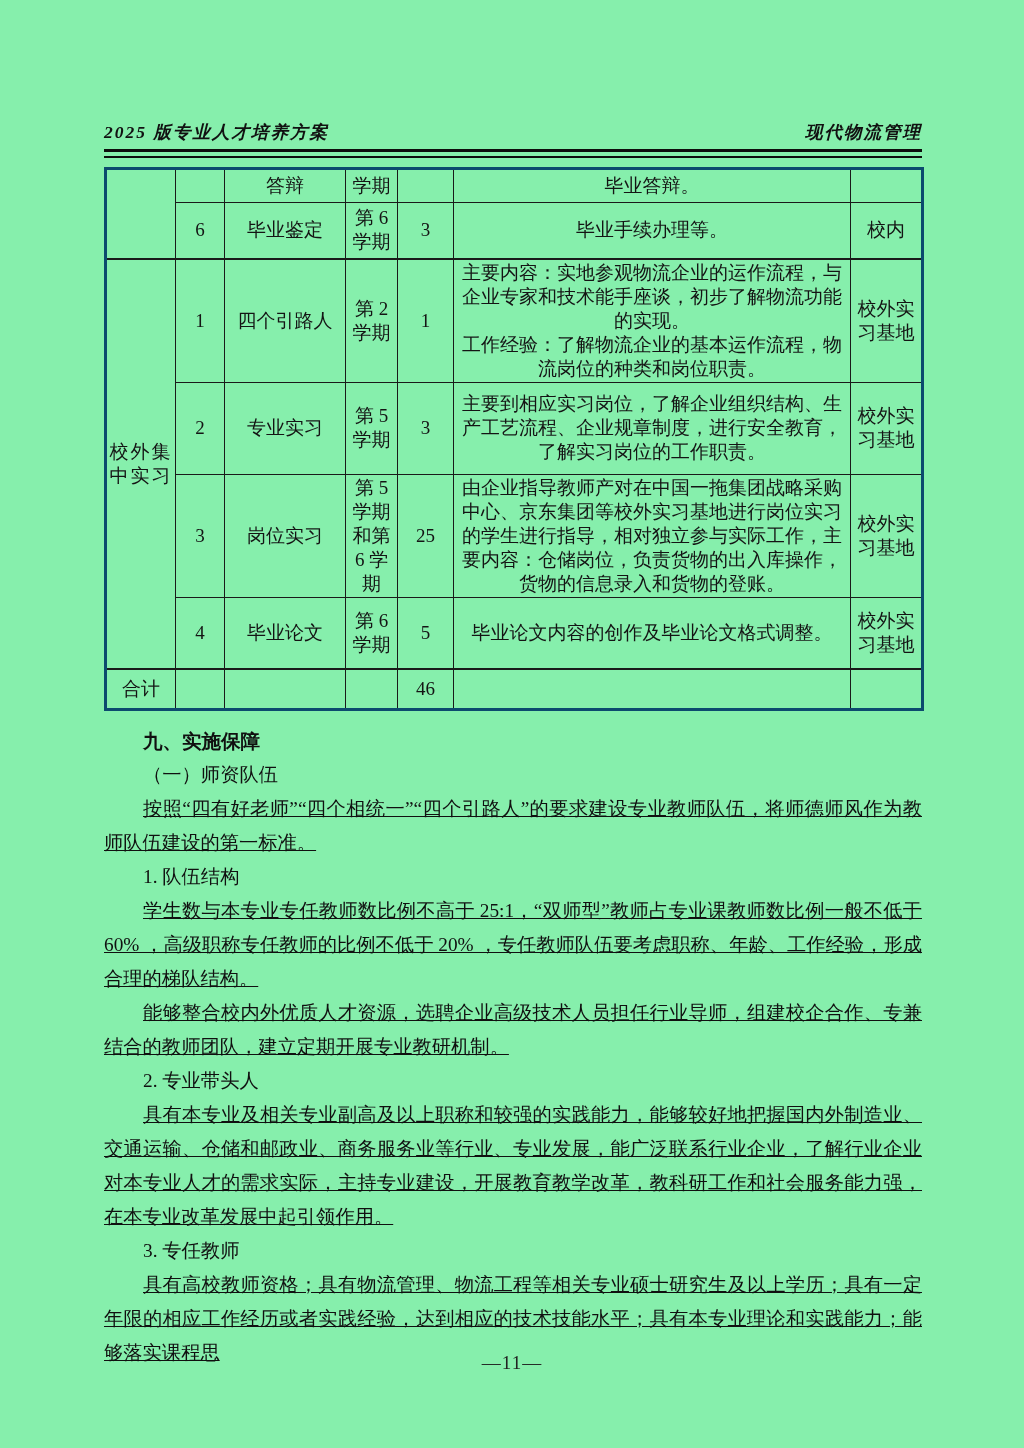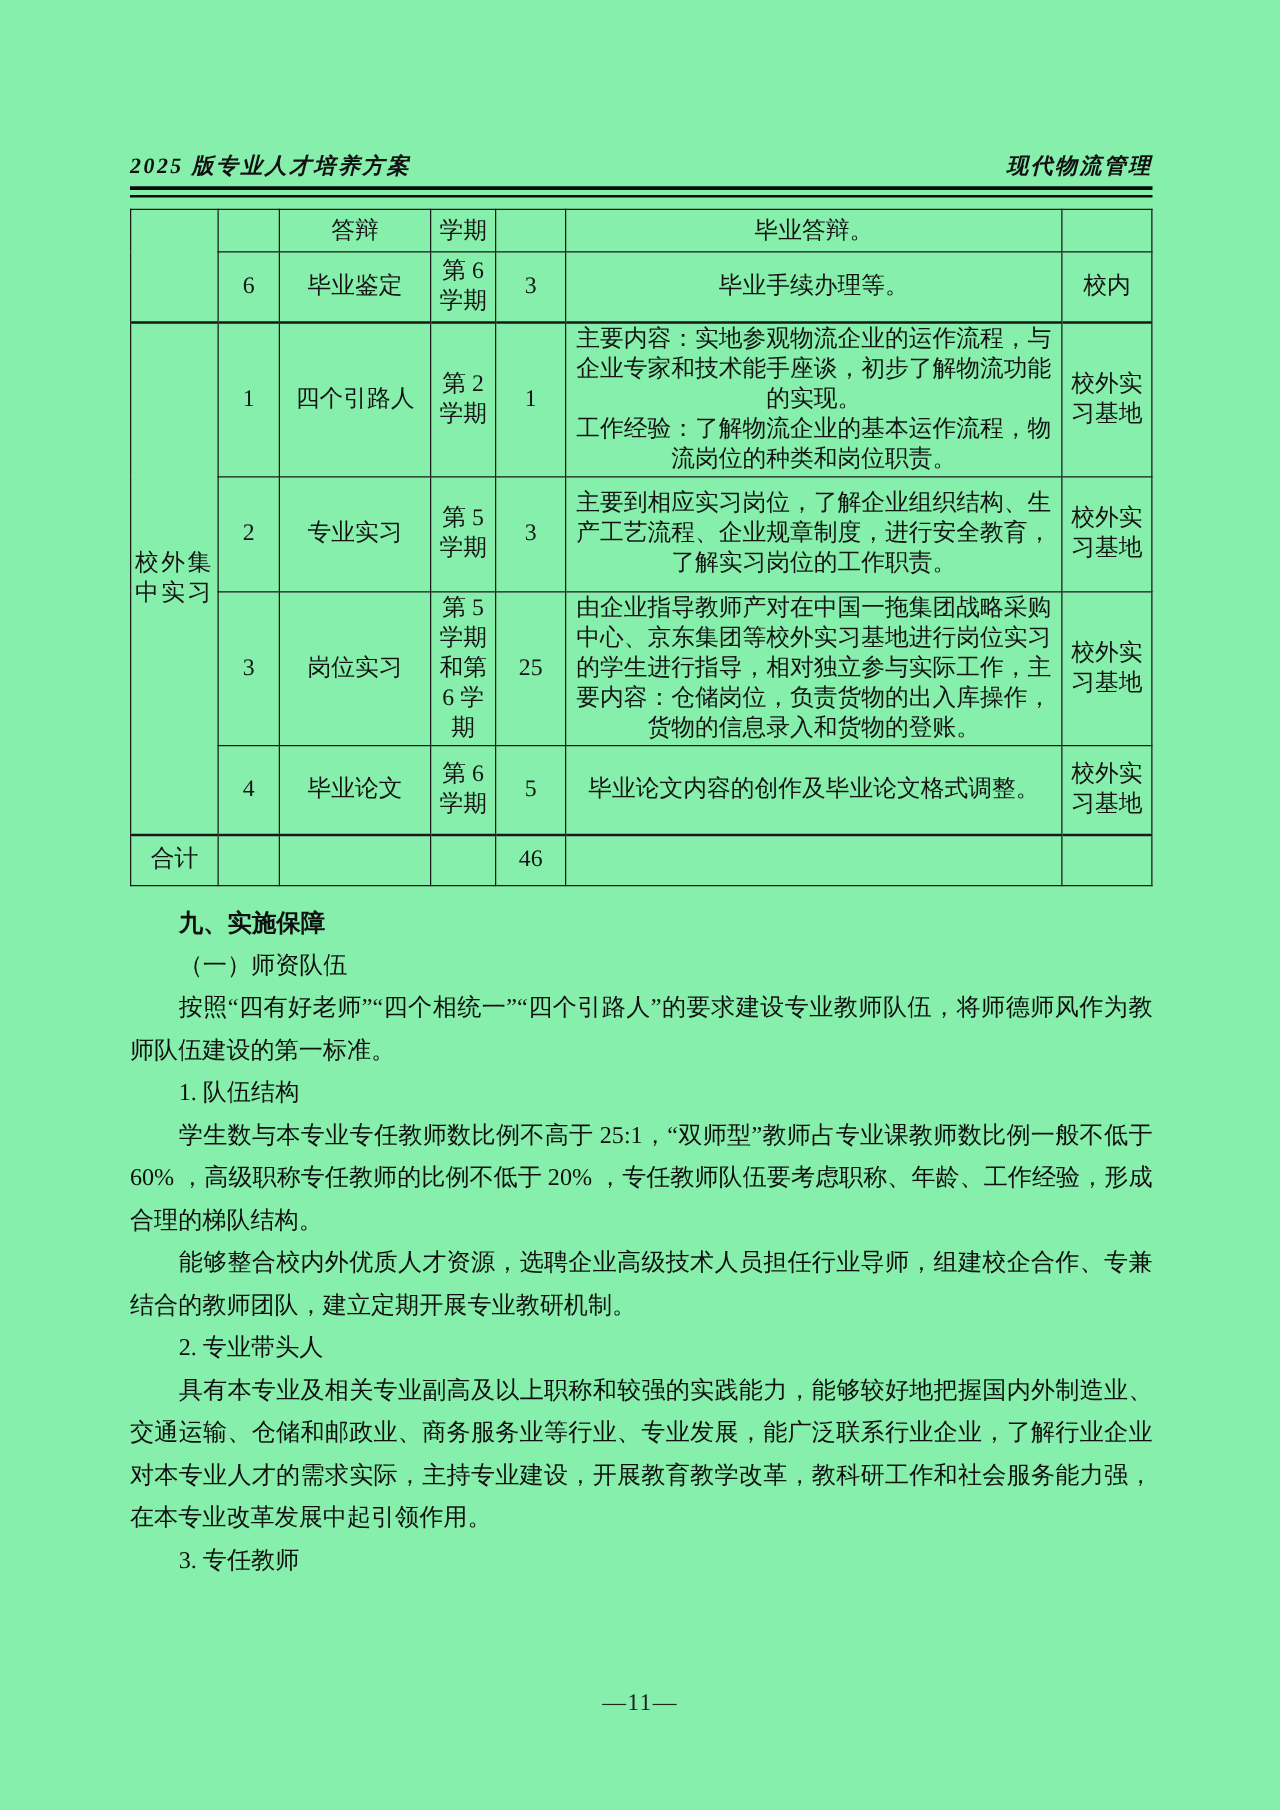--- a/index.html
+++ b/index.html
@@ -18,21 +18,21 @@
     font-weight:bold; font-style:italic; font-size:17.5px; letter-spacing:2px;
     height:24px;
   }
   .rule { margin-top:5px; }
   .rule .r1 { height:3px; background:#0d0d0d; }
   .rule .r2 { height:2.5px; background:#0d0d0d; margin-top:3.5px; }
 
   
   table.sched {
     border-collapse:collapse; table-layout:fixed; width:817px;
-    margin-top:9px; border:1px solid #0c4a6e;
+    margin-top:9px; border:3px solid #0c4a6e;
   }
   table.sched td {
     border:1px solid #1a1a1a; font-size:19px; line-height:24px;
     text-align:center; vertical-align:middle; padding:1px 2px;
     white-space:pre-line; color:#141414;
   }
   td.cell-content {
     text-align:justify; font-size:18.5px; line-height:22.5px; padding:2px 7px;
   }
   td.cell-loc { line-height:24px; padding:1px 3px; }
@@ -44,21 +44,21 @@
   tr.total-row td { border-top:2px solid #1a1a1a; }
 
   
   .body-text { margin-top:13px; width:818px; font-size:19.3px; line-height:34px; color:#101010; }
   .b-h1 {
     font-family:"Liberation Sans","DejaVu Sans",sans-serif;
     font-weight:bold; font-size:19.5px; padding-left:39px;
   }
   .b-h2 { padding-left:39px; }
   .b-h3 { padding-left:39px; }
-  .b-p  { text-align:justify; text-indent:39px; }
+  .b-p  { text-align:justify; text-indent:39px;text-decoration:underline; }
 
   
   .footer {
     position:absolute; left:0; top:1352px; width:100%;
     text-align:center; font-size:19px; color:#222; letter-spacing:1px;
   }
 </style>
 </head>
 <body>
 
@@ -159,18 +159,19 @@
     <div class="body-text">
       <div class="b-h1">九、实施保障</div>
       <div class="b-h2">（一）师资队伍</div>
       <div class="b-p">按照“四有好老师”“四个相统一”“四个引路人”的要求建设专业教师队伍，将师德师风作为教师队伍建设的第一标准。</div>
       <div class="b-h3">1. 队伍结构</div>
       <div class="b-p">学生数与本专业专任教师数比例不高于 25:1，“双师型”教师占专业课教师数比例一般不低于 60% ，高级职称专任教师的比例不低于 20% ，专任教师队伍要考虑职称、年龄、工作经验，形成合理的梯队结构。</div>
       <div class="b-p">能够整合校内外优质人才资源，选聘企业高级技术人员担任行业导师，组建校企合作、专兼结合的教师团队，建立定期开展专业教研机制。</div>
       <div class="b-h3">2. 专业带头人</div>
       <div class="b-p">具有本专业及相关专业副高及以上职称和较强的实践能力，能够较好地把握国内外制造业、交通运输、仓储和邮政业、商务服务业等行业、专业发展，能广泛联系行业企业，了解行业企业对本专业人才的需求实际，主持专业建设，开展教育教学改革，教科研工作和社会服务能力强，在本专业改革发展中起引领作用。</div>
       <div class="b-h3">3. 专任教师</div>
+      <div class="b-p">具有高校教师资格；具有物流管理、物流工程等相关专业硕士研究生及以上学历；具有一定年限的相应工作经历或者实践经验，达到相应的技术技能水平；具有本专业理论和实践能力；能够落实课程思</div>
     </div>
 
   </div>
 
   <div class="footer">—11—</div>
 </div>
 
 </body></html>

